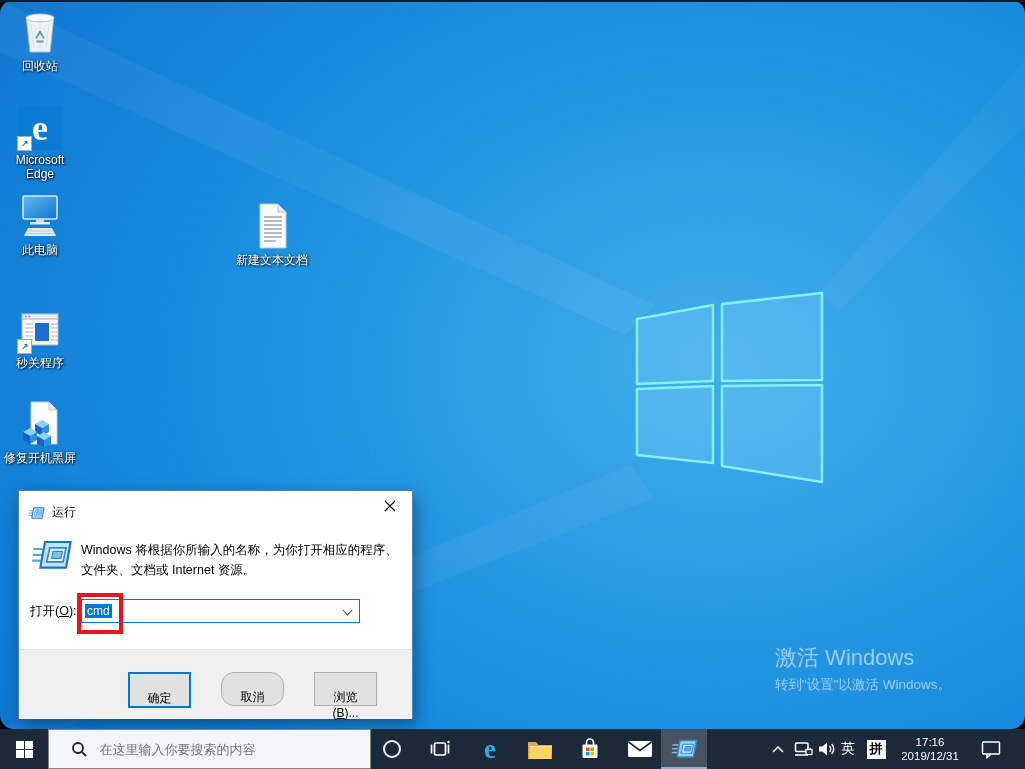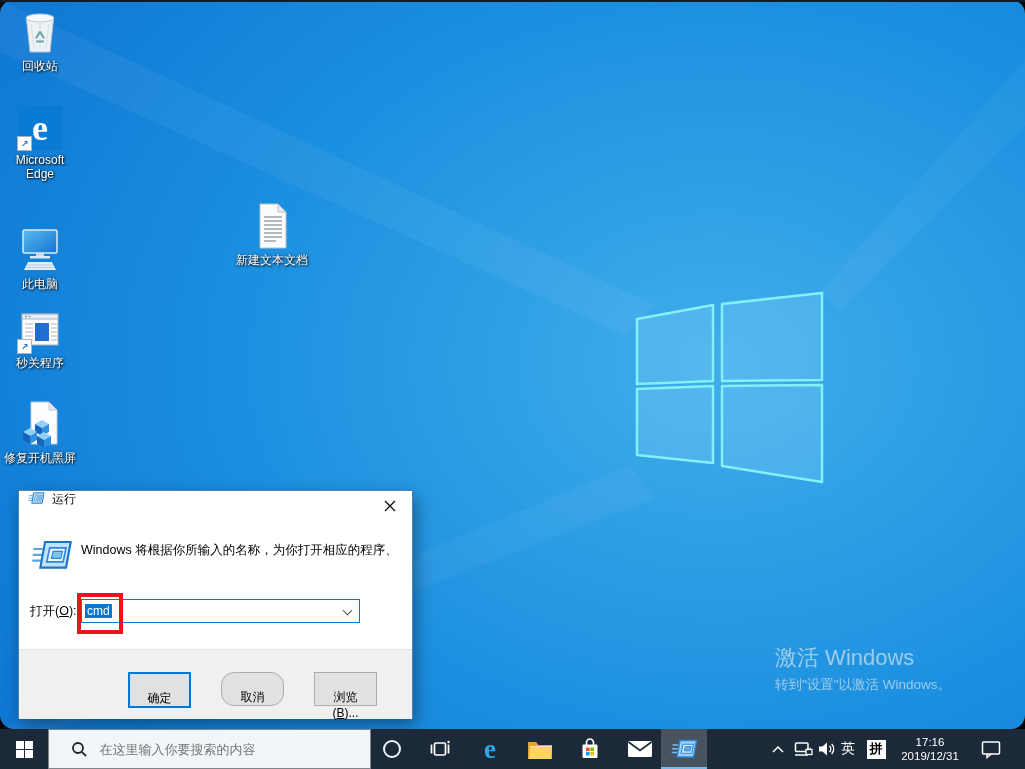--- a/index.html
+++ b/index.html
@@ -19,21 +19,21 @@
                   border:1px solid #9fb2c2;display:flex;align-items:center;justify-content:center;
                   font-size:9px;color:#1f6fd0;font-weight:bold;}
   
   .watermark{position:absolute;left:775px;top:645px;color:rgba(244,244,244,.58);}
   .watermark .w1{font-size:22px;line-height:26px;}
   .watermark .w2{font-size:13.5px;line-height:18px;margin-top:5px;}
   
   .run-dialog{position:absolute;left:18px;top:490px;width:393px;height:227px;background:#fff;
               border:1px solid #4f82b4;box-shadow:3px 6px 16px rgba(0,0,0,.38);font-size:12.5px;color:#000;}
   .rd-titlebar{position:absolute;left:0;top:0;width:100%;height:30px;background:#fff;
-               display:flex;align-items:flex-start;}
+               display:flex;align-items:flex-end;}
   .rd-ticon{margin-left:9px;display:flex;}
   .rd-title{margin-left:7px;font-size:12px;}
   .rd-close{position:absolute;right:0;top:0;width:45px;height:29px;display:flex;align-items:center;
             justify-content:center;cursor:default;}
   .rd-body{position:absolute;left:0;top:30px;width:100%;height:128px;background:#fff;}
   .rd-bigicon{position:absolute;left:12px;top:17px;}
   .rd-msg{position:absolute;left:62px;top:19px;line-height:20px;}
   .rd-openlabel{position:absolute;left:11px;top:82px;}
   .u{text-decoration:underline;}
   .rd-combo{position:absolute;left:62px;top:78px;width:279px;height:24px;background:#fff;
@@ -118,21 +118,21 @@
     <div class="dicon" style="left:0;top:100px;">
       <div class="ic">
           <div class="edge-tile">
             <span>e</span>
           </div>
         <span class="shortcut-arrow">↗</span>
         </div>
       <span class="lbl">Microsoft Edge</span>
     </div>
 
-    <div class="dicon" style="left:0;top:224px;text-align:center;">
+    <div class="dicon" style="left:0;top:190px;text-align:center;">
       <div class="ic">
           <svg width="48" height="48" viewBox="0 0 48 48">
         <defs>
               <linearGradient id="gpc" x1="0" y1="0" x2="1" y2="1">
           <stop offset="0" stop-color="#5cbcf2"></stop>
                 <stop offset="1" stop-color="#1173cf"></stop>
               </linearGradient>
             </defs>
         <rect x="7" y="4" width="34" height="23" rx="1.5" fill="url(#gpc)" stroke="#d9ecf9" stroke-width="1.5"></rect>
         <rect x="20" y="27" width="8" height="3" fill="#c9dcea"></rect>
@@ -220,20 +220,21 @@
       <div class="rd-bigicon">
         <svg width="42" height="36" viewBox="0 0 36 30">
           <path d="M2 9 h8 M1.5 14 h8 M1 19 h8" stroke="#5aa7e0" stroke-width="1.8" fill="none"></path>
           <polygon points="12,3 34,3 30,25 8,25" fill="#bfe3fa" stroke="#1c74c8" stroke-width="1.8"></polygon>
           <polygon points="16,8 30,8 27.5,20 13.5,20" fill="#eaf5fd" stroke="#2f86d8" stroke-width="1.4"></polygon>
           <polygon points="19,11 27,11 25.6,17 17.6,17" fill="#7ec3f0" stroke="#2f86d8"></polygon>
         </svg>
       </div>
       <div class="rd-msg">
         <div>Windows 将根据你所输入的名称，为你打开相应的程序、</div>
+        <div>文件夹、文档或 Internet 资源。</div>
       </div>
       <div class="rd-openlabel"><span>打开(</span><span class="u">O</span><span>):</span></div>
       <div class="rd-combo">
         <span class="rd-sel">cmd</span>
         <span class="rd-chevron">
             <i class="chev"></i>
           </span>
       </div>
       <div class="rd-redbox"></div>
     </div>

